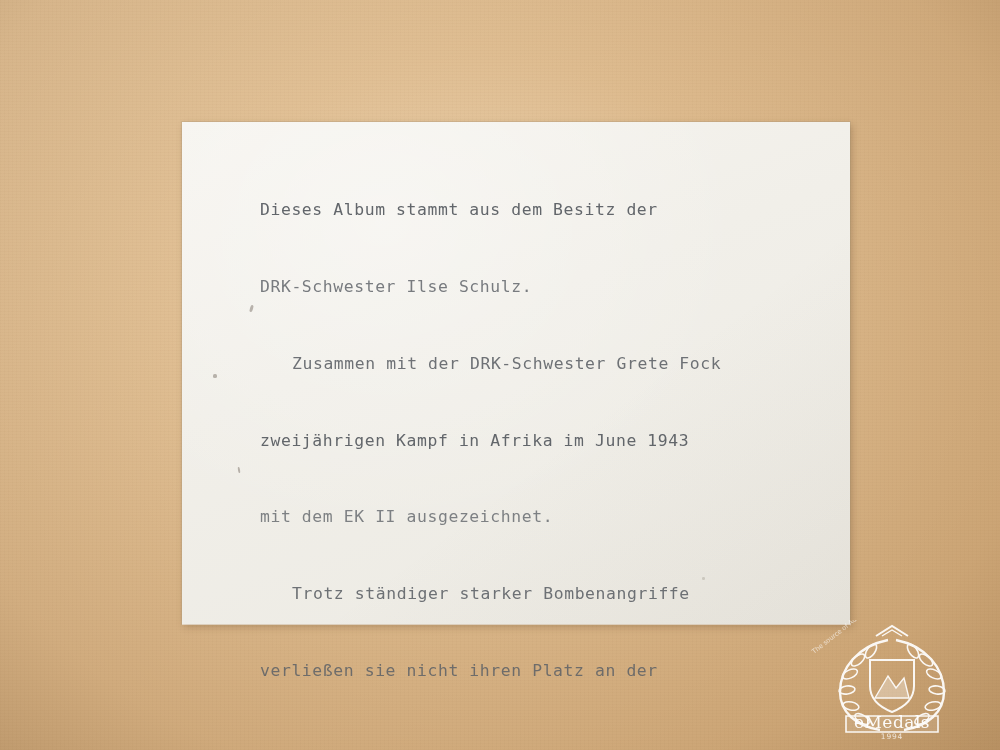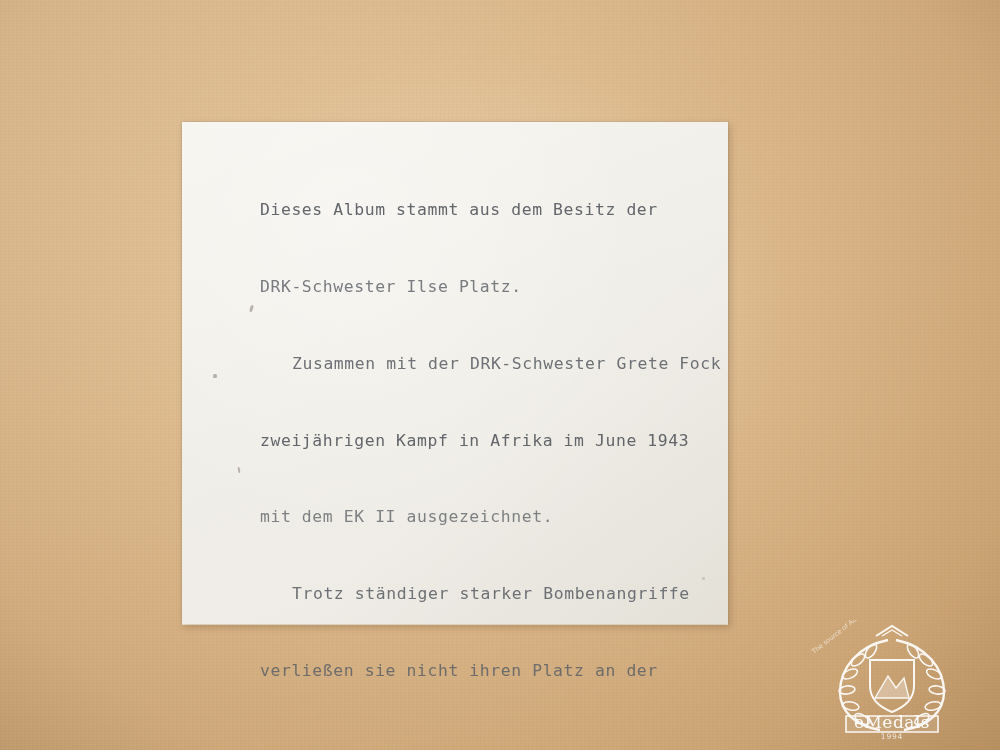--- a/index.html
+++ b/index.html
@@ -36,21 +36,21 @@
     background-image:
       repeating-linear-gradient(0deg, rgba(120,85,45,0.12) 0px, rgba(120,85,45,0.12) 1px, rgba(255,255,255,0) 1px, rgba(255,255,255,0) 3px),
       repeating-linear-gradient(90deg, rgba(120,85,45,0.10) 0px, rgba(120,85,45,0.10) 1px, rgba(255,255,255,0) 1px, rgba(255,255,255,0) 4px);
   }
 
   
   #card {
     position: absolute;
     left: 182px;
     top: 122px;
-    width: 546px;
+    width: 668px;
     height: 502px;
     background: #f3f1ec;
     background-image:
       linear-gradient(160deg, #f6f4ef 0%, #f1efe9 40%, #eceae3 100%);
     box-shadow:
       0 1px 0 rgba(255,255,255,0.55),
       2px 3px 7px rgba(90,62,32,0.28),
       0 0 0 1px rgba(180,160,130,0.35);
   }
   #card-shade {
@@ -126,21 +126,21 @@
   <div id="card">
     <div id="card-shade"></div>
 
     <div class="speck" style="left:68px; top:183px; width:3px; height:7px; transform:rotate(18deg);"></div>
     <div class="speck" style="left:31px; top:252px; width:4px; height:4px;"></div>
     <div class="speck" style="left:56px; top:345px; width:2px; height:6px; transform:rotate(-10deg);"></div>
     <div class="speck" style="left:520px; top:455px; width:3px; height:3px; opacity:0.5;"></div>
 
     <div id="typed-text">
       <span class="ln">Dieses Album stammt aus dem Besitz der</span>
-      <span class="ln">DRK-Schwester Ilse Platz.</span>
+      <span class="ln">DRK-Schwester Ilse Schulz.</span>
       <span class="ln">Zusammen mit der DRK-Schwester Grete Fock</span>
       <span class="ln">zweijährigen Kampf in Afrika im June 1943</span>
       <span class="ln">mit dem EK II ausgezeichnet.</span>
       <span class="ln">Trotz ständiger starker Bombenangriffe</span>
       <span class="ln">verließen sie nicht ihren Platz an der</span>
       
       
       
       
       

